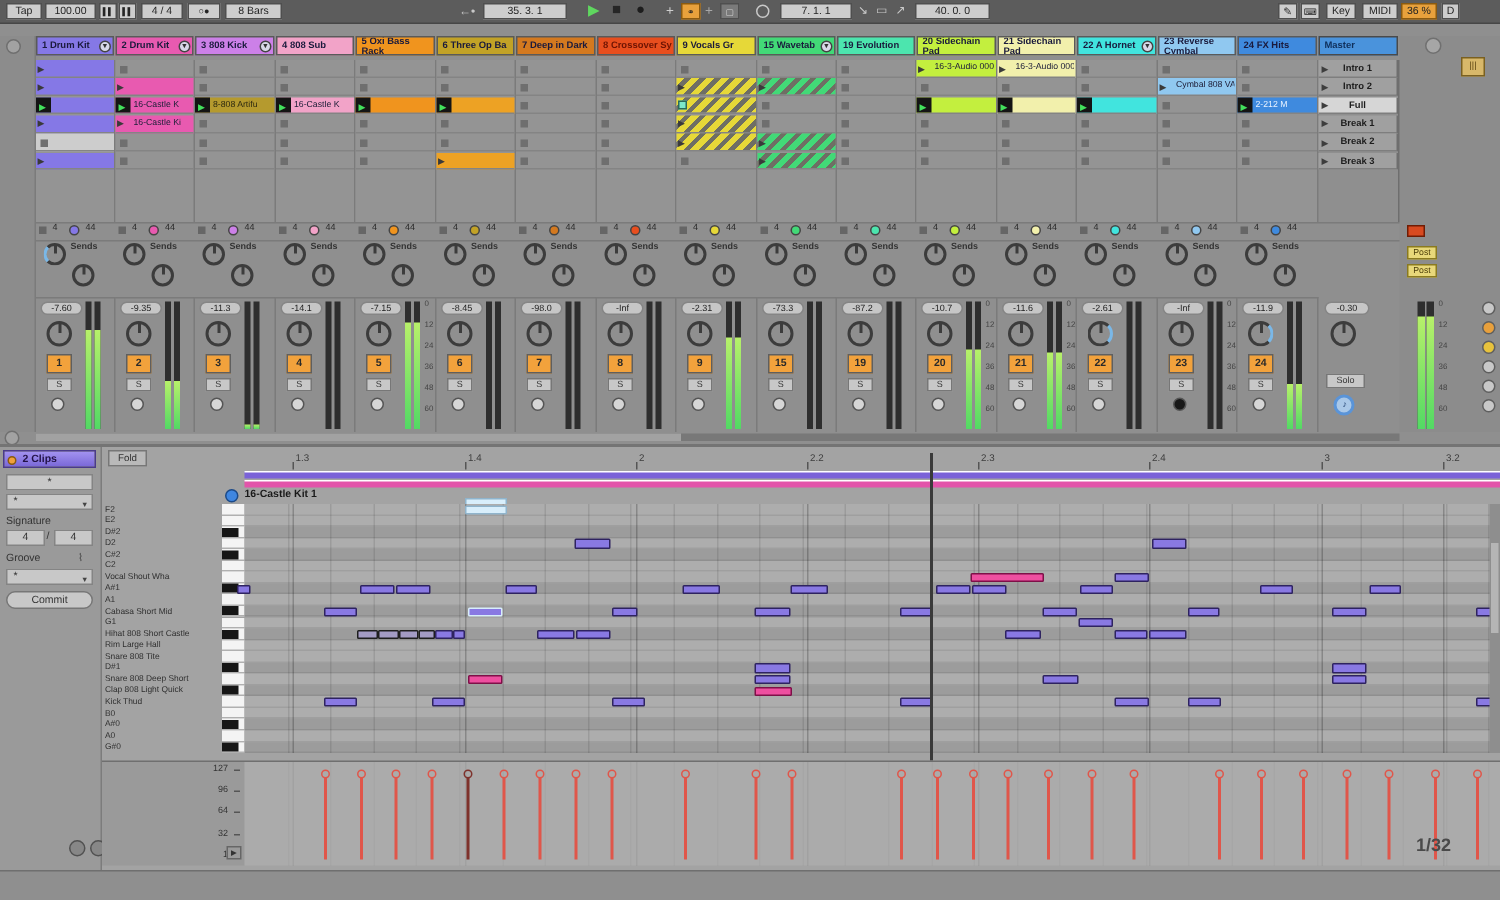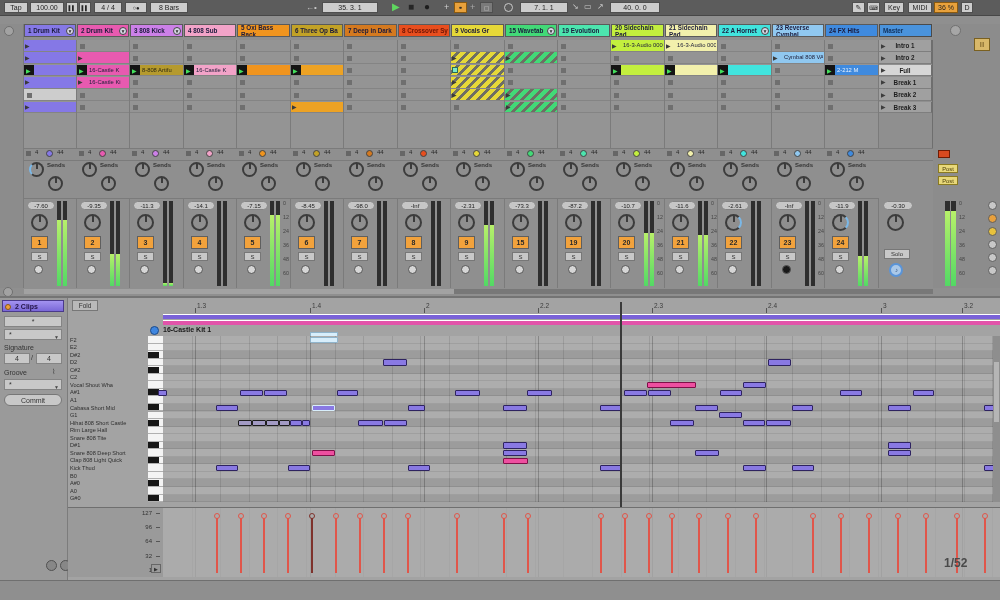--- a/index.html
+++ b/index.html
@@ -1134,21 +1134,21 @@
       <div style="position: absolute; box-sizing: border-box; left: 868px; top: 220px; width: 2px; height: 55px; background: rgb(224, 86, 74);"></div>
       <div style="position: absolute; box-sizing: border-box; left: 866px; top: 215px; width: 6px; height: 6px; border-radius: 50%; border: 1.5px solid rgb(224, 86, 74);"></div>
       <div style="position: absolute; box-sizing: border-box; left: 897px; top: 220px; width: 2px; height: 55px; background: rgb(224, 86, 74);"></div>
       <div style="position: absolute; box-sizing: border-box; left: 895px; top: 215px; width: 6px; height: 6px; border-radius: 50%; border: 1.5px solid rgb(224, 86, 74);"></div>
       <div style="position: absolute; box-sizing: border-box; left: 925px; top: 220px; width: 2px; height: 55px; background: rgb(224, 86, 74);"></div>
       <div style="position: absolute; box-sizing: border-box; left: 923px; top: 215px; width: 6px; height: 6px; border-radius: 50%; border: 1.5px solid rgb(224, 86, 74);"></div>
       <div style="position: absolute; box-sizing: border-box; left: 956px; top: 220px; width: 2px; height: 55px; background: rgb(224, 86, 74);"></div>
       <div style="position: absolute; box-sizing: border-box; left: 954px; top: 215px; width: 6px; height: 6px; border-radius: 50%; border: 1.5px solid rgb(224, 86, 74);"></div>
       <div style="position: absolute; box-sizing: border-box; left: 984px; top: 220px; width: 2px; height: 55px; background: rgb(224, 86, 74);"></div>
       <div style="position: absolute; box-sizing: border-box; left: 982px; top: 215px; width: 6px; height: 6px; border-radius: 50%; border: 1.5px solid rgb(224, 86, 74);"></div>
-      <div style="position: absolute; box-sizing: border-box; left: 944px; top: 258px; font-size: 12px; color: rgb(74, 74, 74); font-weight: bold;">1/52</div>
+      <div style="position: absolute; box-sizing: border-box; left: 944px; top: 258px; font-size: 12px; color: rgb(74, 74, 74); font-weight: bold;">1/32</div>
       <div style="position: absolute; box-sizing: border-box; left: 151px; top: 266px; width: 10px; height: 9px; background: rgb(154, 154, 154); border: 1px solid rgb(102, 102, 102); font-size: 5px; color: rgb(51, 51, 51); text-align: center; line-height: 8px;">▶</div>
       <div style="position: absolute; box-sizing: border-box; left: 993px; top: 38px; width: 7px; height: 166.1px; background: rgb(142, 142, 142);"></div>
       <div style="position: absolute; box-sizing: border-box; left: 994px; top: 64px; width: 5px; height: 60px; background: rgb(181, 181, 181);"></div>
     </div>
 
   <div class="abs" style="left:0;top:580px;width:1000px;height:20px;background:#8f8f8f;border-top:1px solid #6f6f6f">
 
     <div id="devchain"></div>
 
   </div>

